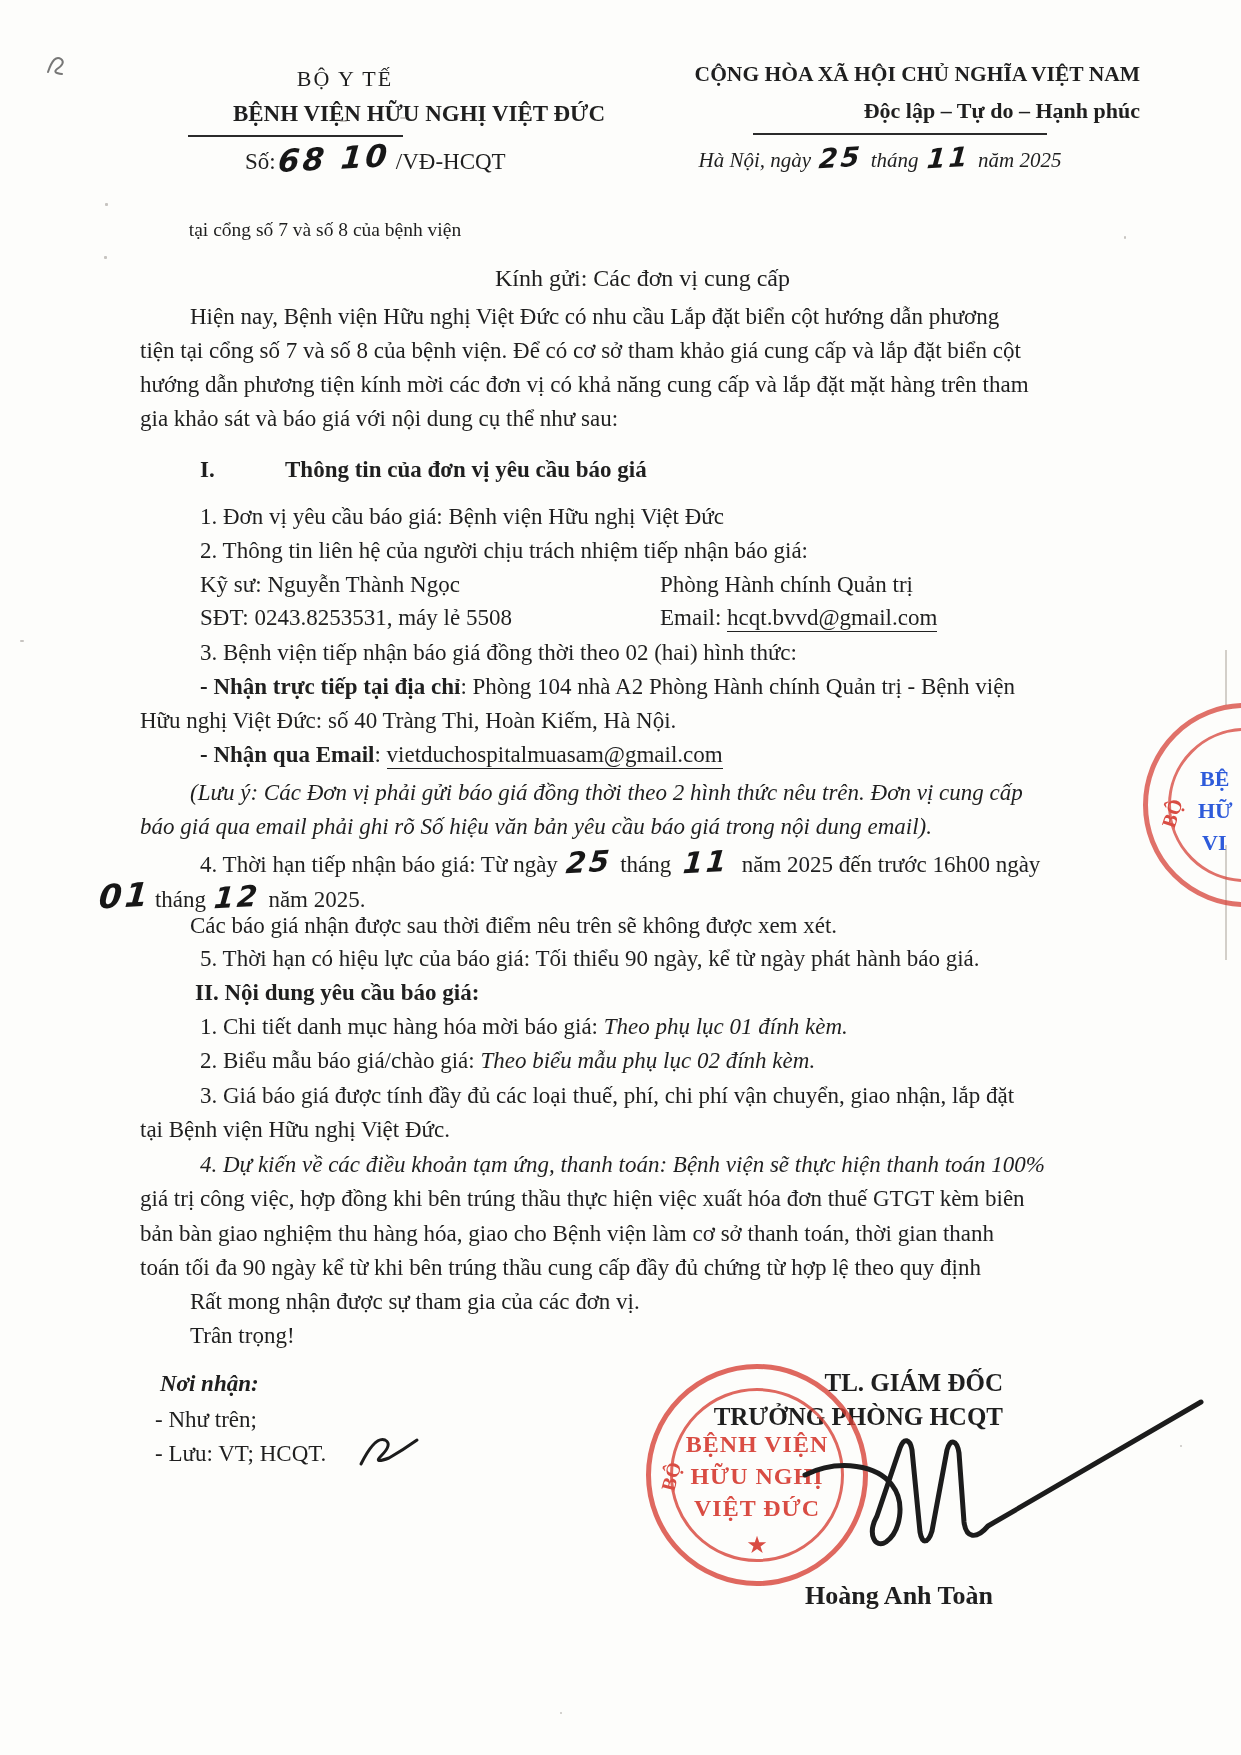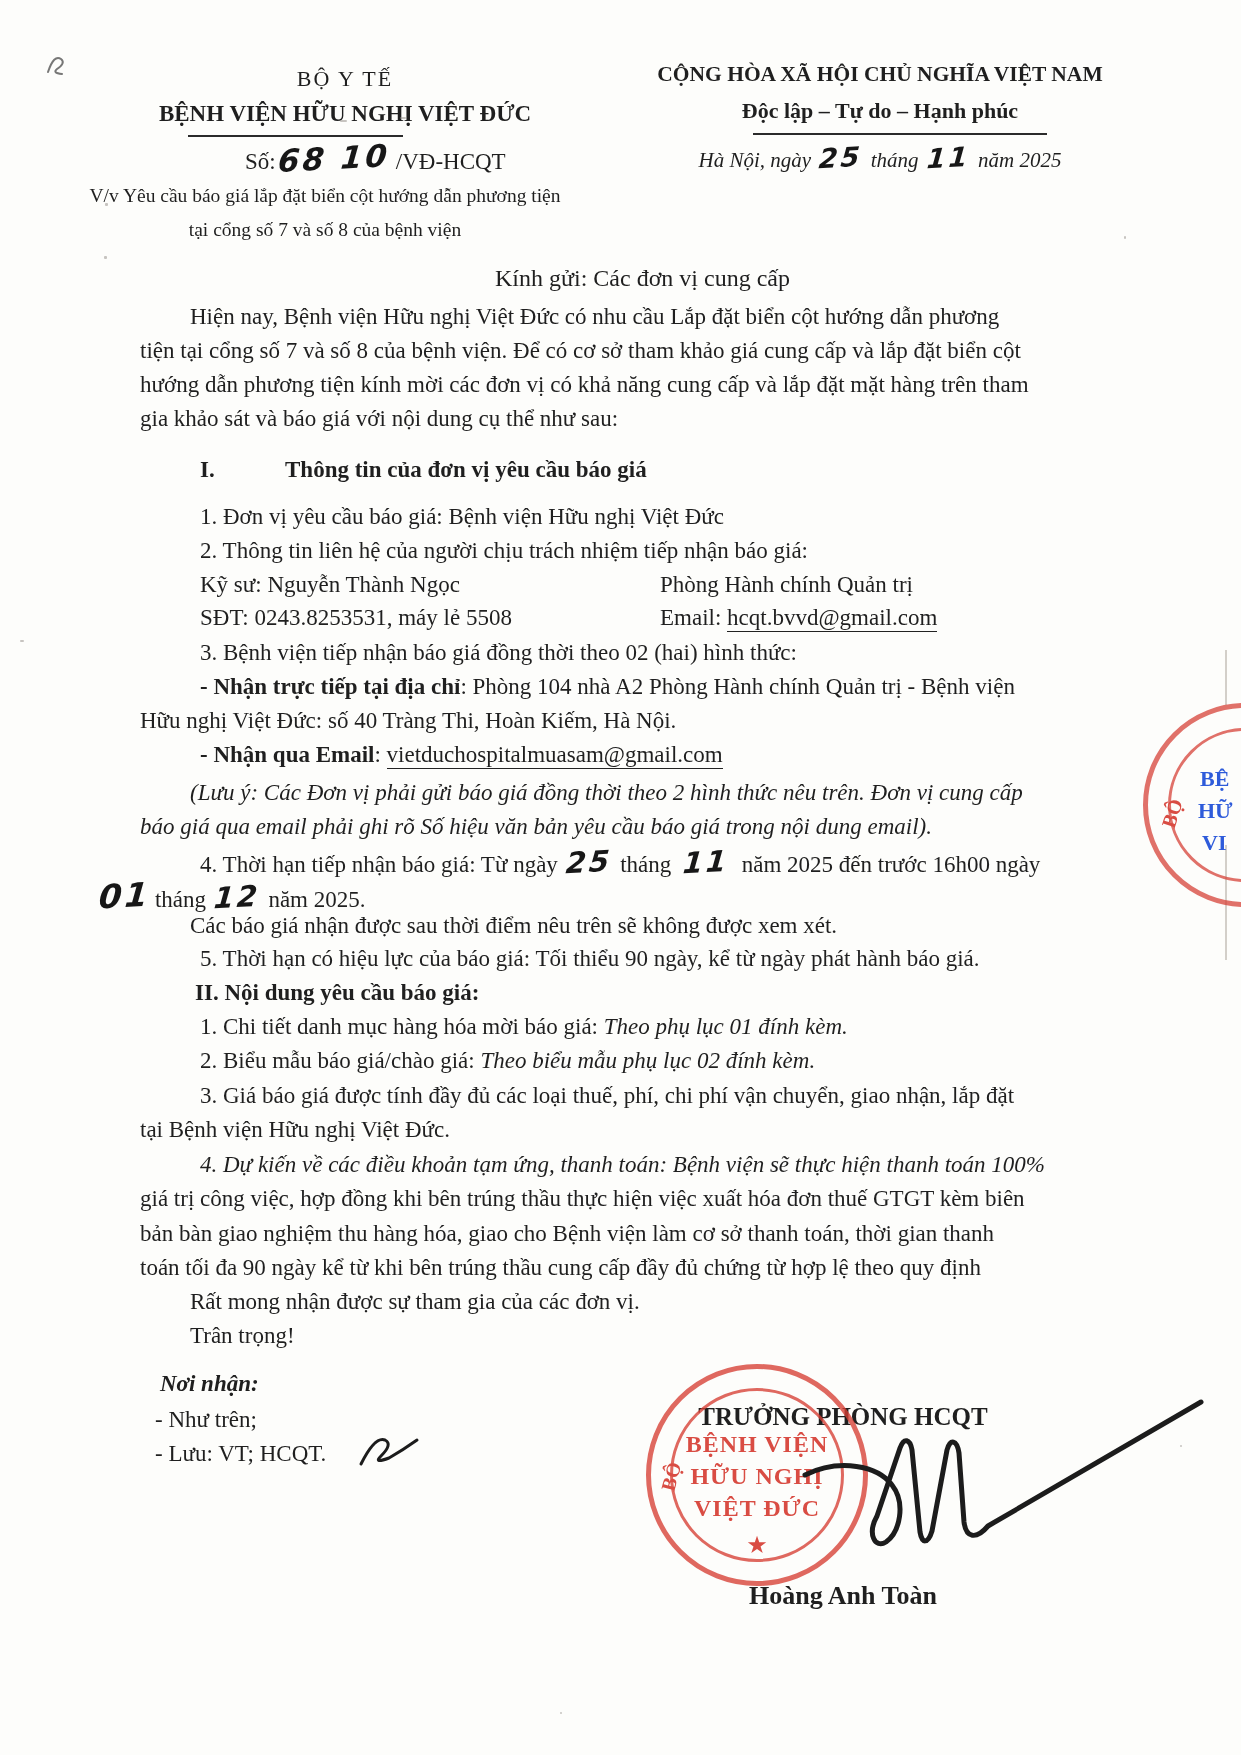--- a/index.html
+++ b/index.html
@@ -3,21 +3,21 @@
 <meta charset="utf-8">
 <style>
   html,body{margin:0;padding:0;background:#e8e8e8;}
   .page{
     position:relative;width:1241px;height:1755px;margin:0 auto;
     background:#fdfdfb;overflow:hidden;color:#1f1f1f;
     font-family:"Liberation Serif","DejaVu Serif",serif;
   }
   .t{position:absolute;white-space:nowrap;font-size:23px;line-height:1.2;}
   .ctr{text-align:center;}
-  .b{font-weight:bold;}
+  .b{font-weight:bold;text-align:right;}
   .i{font-style:italic;}
   .u-line{position:absolute;background:#2b2b2b;height:2px;}
   .email{border-bottom:1.6px solid #222;padding-bottom:1px;}
   .hand{
     font-family:"DejaVu Sans",sans-serif;font-style:italic;font-weight:bold;
     display:inline-block;transform:rotate(-3deg) skewX(-8deg);
     font-size:29px;letter-spacing:3px;margin:0 8px;color:#171717;
   }
   .hand-big{font-size:33px;margin:0 4px;}
   
@@ -58,21 +58,20 @@
 <body>
 
 <div class="page">
 
   <div class="t ctr" style="left:85px;top:66px;width:520px;font-size:22px;letter-spacing:2px;">BỘ Y TẾ</div>
   <div class="t ctr b" style="left:85px;top:100px;width:520px;font-size:23px;">BỆNH VIỆN HỮU NGHỊ VIỆT ĐỨC</div>
   <div class="u-line" style="left:188px;top:135px;width:215px;"></div>
   <div class="t" style="left:245px;top:140px;">
     <span>Số:</span><span class="hand" style="margin:0 6px 0 2px;font-size:31px;">68 10</span><span>/VĐ-HCQT</span>
   </div>
-  <div class="t ctr" style="left:60px;top:184px;width:530px;font-size:19.5px;">V/v Yêu cầu báo giá lắp đặt biển cột hướng dẫn phương tiện</div>
   <div class="t ctr" style="left:60px;top:218px;width:530px;font-size:19.5px;">tại cổng số 7 và số 8 của bệnh viện</div>
 
   <div class="t ctr b" style="left:620px;top:62px;width:520px;font-size:21.5px;">CỘNG HÒA XÃ HỘI CHỦ NGHĨA VIỆT NAM</div>
   <div class="t ctr b" style="left:620px;top:98px;width:520px;font-size:22px;">Độc lập – Tự do – Hạnh phúc</div>
   <div class="u-line" style="left:753px;top:133px;width:294px;"></div>
   <div class="t i ctr" style="left:620px;top:142px;width:520px;font-size:21px;">
     <span>Hà Nội, ngày</span><span class="hand" style="font-size:27px;">25</span><span>tháng</span><span class="hand" style="font-size:27px;">11</span><span>năm 2025</span>
   </div>
 
   <div class="t ctr" style="left:140px;top:264px;width:1005px;font-size:24px;">Kính gửi: Các đơn vị cung cấp</div>
@@ -141,20 +140,21 @@
   <div class="t" style="left:190px;top:1322px;">Trân trọng!</div>
 
   <div class="t b i" style="left:160px;top:1370px;">Nơi nhận:</div>
   <div class="t" style="left:155px;top:1406px;">- Như trên;</div>
   <div class="t" style="left:155px;top:1440px;">- Lưu: VT; HCQT.</div>
 
   <svg class="sig" style="left:355px;top:1428px;" width="70" height="45" viewBox="0 0 70 45">
     <path d="M6,36 Q20,8 30,12 Q38,16 26,28 Q18,36 34,30 Q48,22 62,12" fill="none" stroke="#1c1c1c" stroke-width="3" stroke-linecap="round"></path>
   </svg>
 
+  <div class="t b ctr" style="left:683px;top:1368px;width:320px;font-size:25px;z-index:2;">TL. GIÁM ĐỐC</div>
   <div class="t b ctr" style="left:683px;top:1402px;width:320px;font-size:25px;z-index:2;">TRƯỞNG PHÒNG HCQT</div>
 
   <div class="stamp stamp-main">
     <div class="inner"></div>
     <div class="stamp-txt" style="top:62px;">BỆNH VIỆN</div>
     <div class="stamp-txt" style="top:94px;">HỮU NGHỊ</div>
     <div class="stamp-txt" style="top:126px;">VIỆT ĐỨC</div>
     <div class="stamp-star" style="top:162px;">★</div>
     <div class="ring-txt" style="left:6px;top:96px;transform:rotate(-75deg);">BỘ</div>
   </div>

